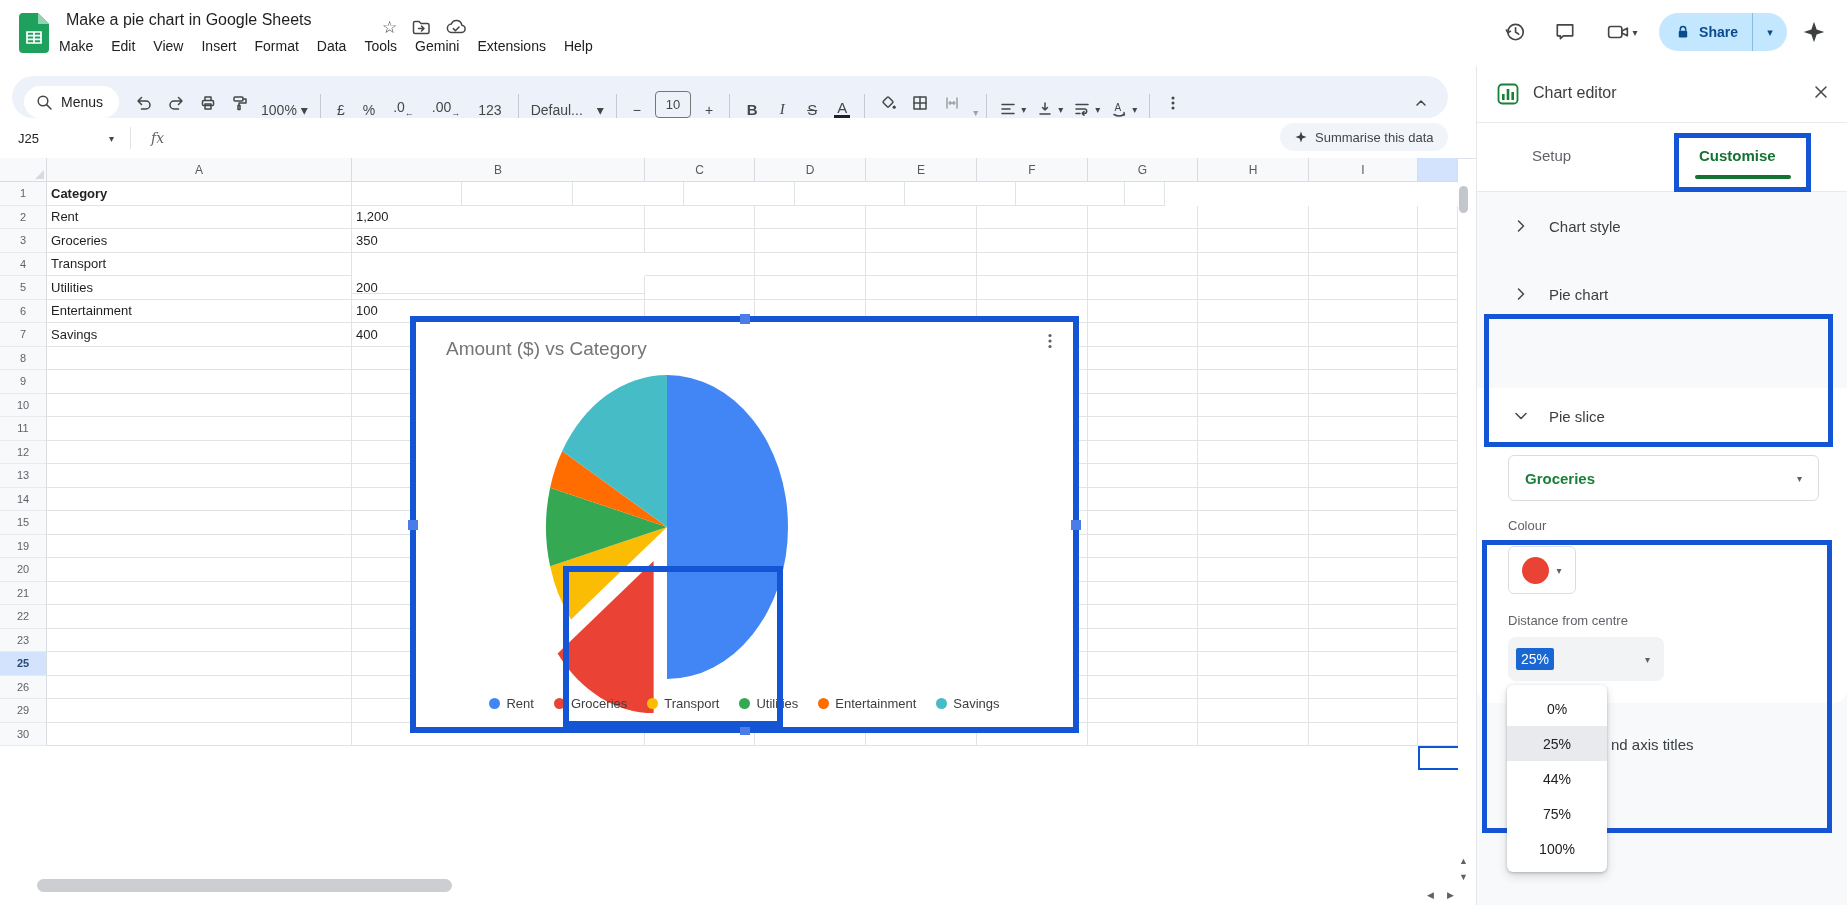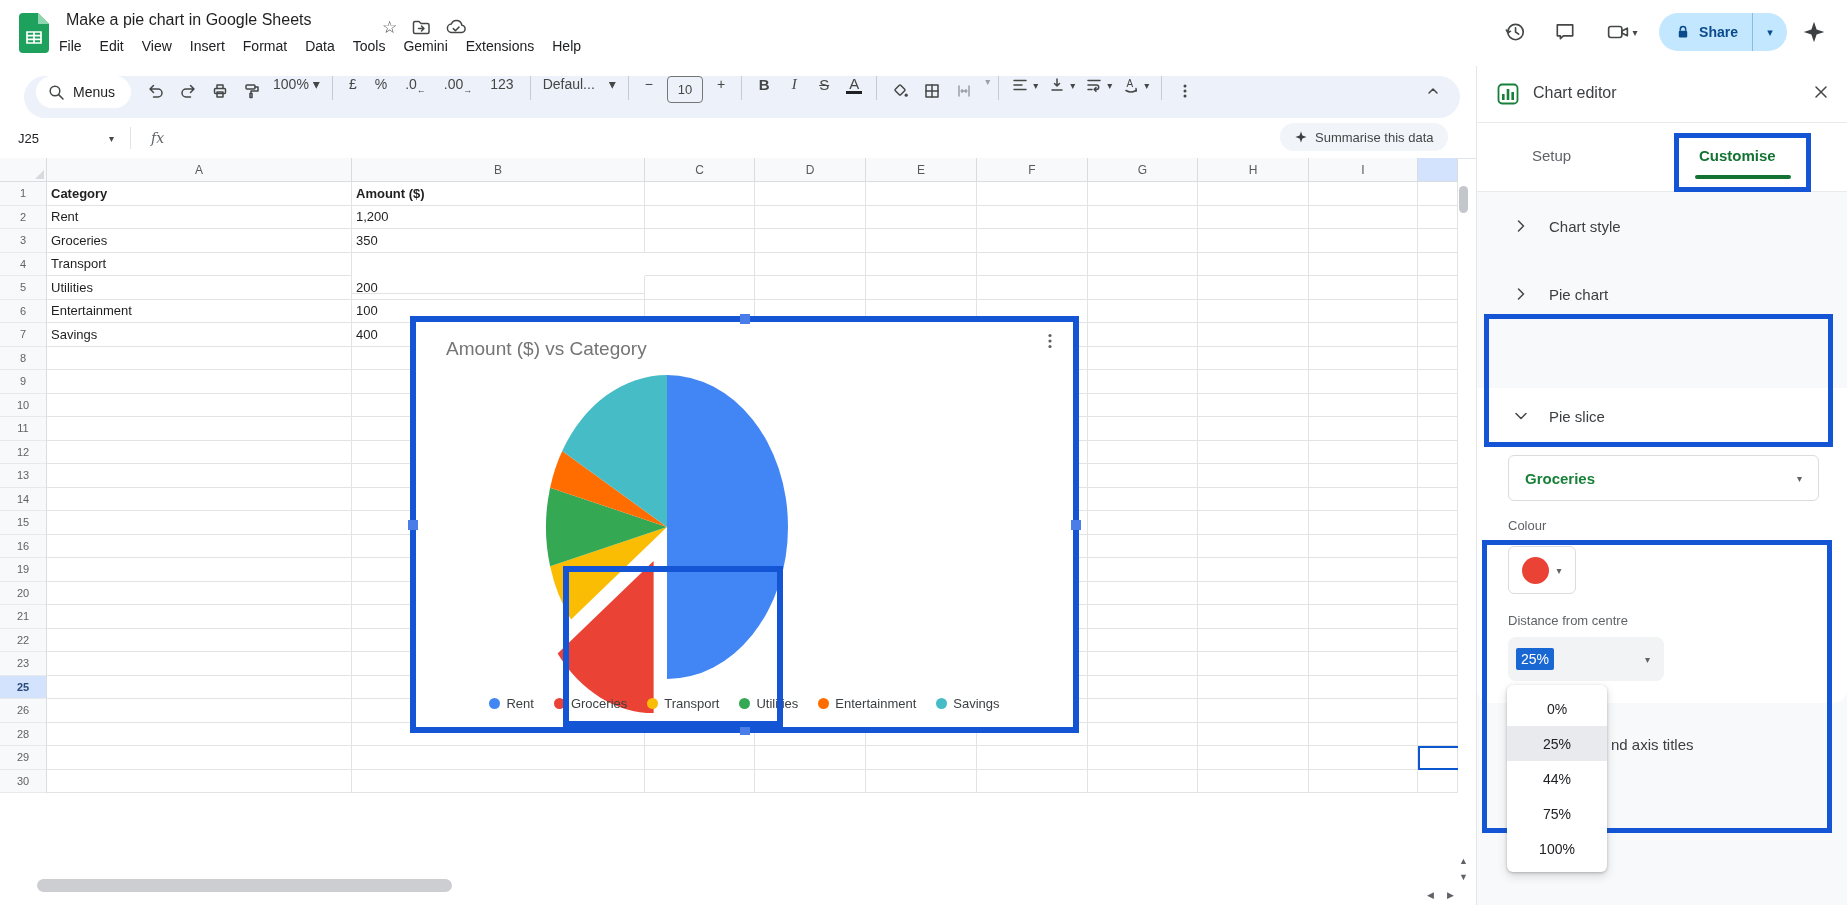--- a/index.html
+++ b/index.html
@@ -16,22 +16,22 @@
   #menubar{position:absolute;left:50px;top:34px;display:flex;}
   .menu-item{font-size:14px;color:#202124;padding:4px 9px;border-radius:9px;cursor:default;}
   #topbar-right{position:absolute;right:16px;top:12px;display:flex;align-items:center;gap:10px;}
   .tr-icon{width:40px;height:40px;display:flex;align-items:center;justify-content:center;border-radius:50%;}
   #share-button{height:38px;background:#c2e7ff;border-radius:19px;display:flex;align-items:center;overflow:hidden;}
   #share-main{display:flex;align-items:center;gap:8px;padding:0 14px 0 16px;color:#0b4a8c;font-size:14px;font-weight:700;}
   #share-caret{width:34px;align-self:stretch;display:flex;align-items:center;justify-content:center;
                border-left:1px solid rgba(11,74,140,.28);color:#0b4a8c;font-size:11px;}
 
   
-  #toolbar{position:absolute;left:24px;top:76px;width:1436px;height:42px;background:#edf2fa;border-radius:21px;
-           display:flex;align-items:flex-start;padding:0 12px;box-sizing:border-box;gap:2px;}
+  #toolbar{position:absolute;left:12px;top:76px;width:1436px;height:42px;background:#edf2fa;border-radius:21px;
+           display:flex;align-items:flex-end;padding:0 12px;box-sizing:border-box;gap:2px;}
   .tbi{width:30px;height:30px;display:flex;align-items:center;justify-content:center;border-radius:6px;flex:0 0 auto;}
   .tbt{font-size:14px;color:#444746;padding:0 8px;flex:0 0 auto;}
   .tb-div{width:1px;height:24px;background:#c7cad1;margin:0 6px;flex:0 0 auto;}
   #menus-pill{height:32px;background:#fff;border-radius:16px;display:flex;align-items:center;gap:8px;
               padding:0 16px 0 12px;margin-right:8px;flex:0 0 auto;}
   #menus-pill span{font-size:14px;color:#1f1f1f;}
   .caret{font-size:10px;color:#444746;margin-left:4px;}
   #zoom-control,#font-select,.tb-combo{display:flex;align-items:center;padding:0 4px;flex:0 0 auto;}
   #zoom-control span,#font-select span{font-size:14px;color:#444746;}
   #font-size-box{width:34px;height:25px;border:1px solid #747775;border-radius:4px;display:flex;align-items:center;
@@ -146,21 +146,21 @@
           </svg>
       </span>
       <span>
         <svg class="ic" width="22" height="22" viewBox="0 0 22 22">
             <path d="M7 16.5a4.3 4.3 0 0 1-.6-8.6 5.4 5.4 0 0 1 10.4 1.3 3.6 3.6 0 0 1-.7 7.3z"></path>
             <path d="M8.3 12.6l2.1 2.1 3.6-3.6"></path>
           </svg>
       </span>
     </div>
     <div id="menubar">
-        <div class="menu-item">File</div>
+        <div class="menu-item">Make</div>
         <div class="menu-item">Edit</div>
         <div class="menu-item">View</div>
         <div class="menu-item">Insert</div>
         <div class="menu-item">Format</div>
         <div class="menu-item">Data</div>
         <div class="menu-item">Tools</div>
         <div class="menu-item">Gemini</div>
         <div class="menu-item">Extensions</div>
         <div class="menu-item">Help</div>
       </div>
@@ -343,21 +343,20 @@
         <div class="colh" style="width: 111px;">F</div>
         <div class="colh" style="width: 110px;">G</div>
         <div class="colh" style="width: 111px;">H</div>
         <div class="colh" style="width: 109px;">I</div>
         <div class="colh hl" style="width: 40px;"></div>
       </div>
     <div id="rows-container">
         <div class="grow">
           <div class="rowh">1</div>
           <div class="cell bold" style="width: 305px;">Category</div>
-          <div class="cell bold" style="width: 293px;">Amount ($)</div>
           <div class="cell" style="width: 110px;"></div>
           <div class="cell" style="width: 111px;"></div>
           <div class="cell" style="width: 111px;"></div>
           <div class="cell" style="width: 111px;"></div>
           <div class="cell" style="width: 110px;"></div>
           <div class="cell" style="width: 111px;"></div>
           <div class="cell" style="width: 109px;"></div>
           <div class="cell" style="width: 40px;"></div>
         </div>
         <div class="grow">
@@ -536,33 +535,20 @@
           <div class="cell" style="width: 110px;"></div>
           <div class="cell" style="width: 111px;"></div>
           <div class="cell" style="width: 111px;"></div>
           <div class="cell" style="width: 111px;"></div>
           <div class="cell" style="width: 110px;"></div>
           <div class="cell" style="width: 111px;"></div>
           <div class="cell" style="width: 109px;"></div>
           <div class="cell" style="width: 40px;"></div>
         </div>
         <div class="grow">
-          <div class="rowh">16</div>
-          <div class="cell" style="width: 305px;"></div>
-          <div class="cell" style="width: 293px;"></div>
-          <div class="cell" style="width: 110px;"></div>
-          <div class="cell" style="width: 111px;"></div>
-          <div class="cell" style="width: 111px;"></div>
-          <div class="cell" style="width: 111px;"></div>
-          <div class="cell" style="width: 110px;"></div>
-          <div class="cell" style="width: 111px;"></div>
-          <div class="cell" style="width: 109px;"></div>
-          <div class="cell" style="width: 40px;"></div>
-        </div>
-        <div class="grow">
           <div class="rowh">19</div>
           <div class="cell" style="width: 305px;"></div>
           <div class="cell" style="width: 293px;"></div>
           <div class="cell" style="width: 110px;"></div>
           <div class="cell" style="width: 111px;"></div>
           <div class="cell" style="width: 111px;"></div>
           <div class="cell" style="width: 111px;"></div>
           <div class="cell" style="width: 110px;"></div>
           <div class="cell" style="width: 111px;"></div>
           <div class="cell" style="width: 109px;"></div>
@@ -628,33 +614,20 @@
           <div class="cell" style="width: 111px;"></div>
           <div class="cell" style="width: 111px;"></div>
           <div class="cell" style="width: 111px;"></div>
           <div class="cell" style="width: 110px;"></div>
           <div class="cell" style="width: 111px;"></div>
           <div class="cell" style="width: 109px;"></div>
           <div class="cell" style="width: 40px;"></div>
         </div>
         <div class="grow">
           <div class="rowh">26</div>
-          <div class="cell" style="width: 305px;"></div>
-          <div class="cell" style="width: 293px;"></div>
-          <div class="cell" style="width: 110px;"></div>
-          <div class="cell" style="width: 111px;"></div>
-          <div class="cell" style="width: 111px;"></div>
-          <div class="cell" style="width: 111px;"></div>
-          <div class="cell" style="width: 110px;"></div>
-          <div class="cell" style="width: 111px;"></div>
-          <div class="cell" style="width: 109px;"></div>
-          <div class="cell" style="width: 40px;"></div>
-        </div>
-        <div class="grow">
-          <div class="rowh">28</div>
           <div class="cell" style="width: 305px;"></div>
           <div class="cell" style="width: 293px;"></div>
           <div class="cell" style="width: 110px;"></div>
           <div class="cell" style="width: 111px;"></div>
           <div class="cell" style="width: 111px;"></div>
           <div class="cell" style="width: 111px;"></div>
           <div class="cell" style="width: 110px;"></div>
           <div class="cell" style="width: 111px;"></div>
           <div class="cell" style="width: 109px;"></div>
           <div class="cell" style="width: 40px;"></div>

